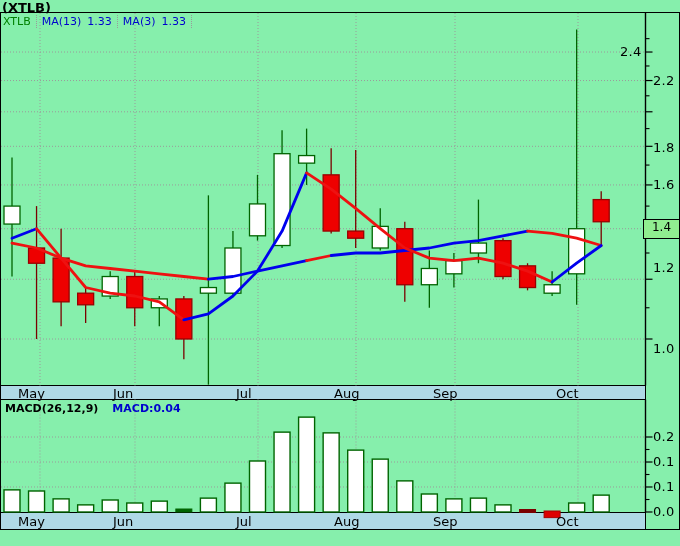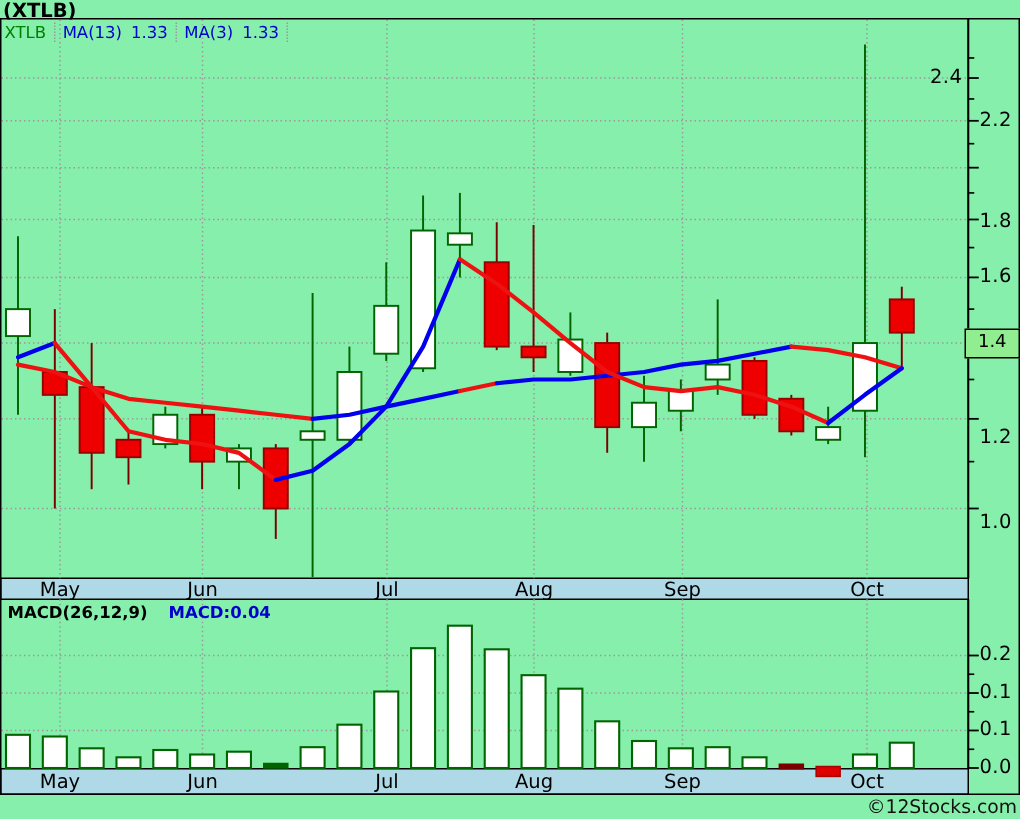--- a/index.html
+++ b/index.html
@@ -8,21 +8,21 @@
   #chart-svg{position:absolute;left:0;top:0;}
   .abs{position:absolute;white-space:nowrap;}
   .title{left:2px;top:0px;font-size:13px;font-weight:bold;color:#000;}
   .legend{left:3px;top:14px;font-size:11px;display:flex;align-items:center;height:14px;}
   .legend .sep{border-left:1px dotted #9a9a9a;height:13px;margin:0 5px;}
   .legend .sym{font-weight:normal;}
   .legend .pad{display:inline-block;width:6px;}
   .macd-legend{left:5px;top:402px;font-size:11px;display:flex;height:13px;align-items:center;font-weight:bold;}
   .macd-legend .val{margin-left:14px;}
   .axis-label{font-size:13px;color:#000;letter-spacing:0.3px;}
-  .month-label{font-size:13px;color:#000;text-align:center;width:44px;}
+  .month-label{font-size:13px;color:#000;text-align:left;width:44px;}
   .price-box{left:643px;top:219px;width:35px;height:18px;border:1px solid #000;
              display:flex;align-items:flex-start;justify-content:center;font-size:12px;color:#000;}
   .copyright{right:2px;top:530px;font-size:12.5px;color:#111;}
 </style>
 </head>
 <body>
 
 <div id="stage">
   <svg id="chart-svg" width="680" height="546">
       <rect x="0.5" y="385.5" width="645" height="14" fill="#AFD9E6" stroke="#000"></rect>
@@ -180,29 +180,28 @@
 
   <div class="abs macd-legend">
     <span style="color:#000;">MACD(26,12,9)</span>
     <span class="val" style="color:#0000CD;text-align:right;">MACD:0.04</span>
   </div>
 
   <div class="abs price-box" style="background:#90EE90;">
     <span>1.4</span>
   </div>
 
-  <div class="abs copyright">©12Stocks.com</div>
 
   <div id="labels-layer">
       <div class="abs axis-label" style="left: 620px; top: 44.0213px;">2.4</div>
       <div class="abs axis-label" style="left: 653px; top: 72.5437px;">2.2</div>
       <div class="abs axis-label" style="left: 681px; top: 103.786px; margin-left: 11px;">2.0</div>
       <div class="abs axis-label" style="left: 653px; top: 140px;">1.8</div>
       <div class="abs axis-label" style="left: 653px; top: 176.933px;">1.6</div>
-      <div class="abs axis-label" style="left: 653px; top: 284px;">1.2</div>
+      <div class="abs axis-label" style="left: 653px; top: 260px;">1.2</div>
       <div class="abs axis-label" style="left: 653px; top: 341px;">1.0</div>
       <div class="abs axis-label" style="left: 653px; top: 429px;">0.2</div>
       <div class="abs axis-label" style="left: 653px; top: 454.012px;">0.1</div>
       <div class="abs axis-label" style="left: 653px; top: 478.988px;">0.1</div>
       <div class="abs axis-label" style="left: 653px; top: 504px;">0.0</div>
       <div class="abs month-label" style="left: 18px; top: 386px;">May</div>
       <div class="abs month-label" style="left: 18px; top: 514px;">May</div>
       <div class="abs month-label" style="left: 113px; top: 386px;">Jun</div>
       <div class="abs month-label" style="left: 113px; top: 514px;">Jun</div>
       <div class="abs month-label" style="left: 236px; top: 386px;">Jul</div>

